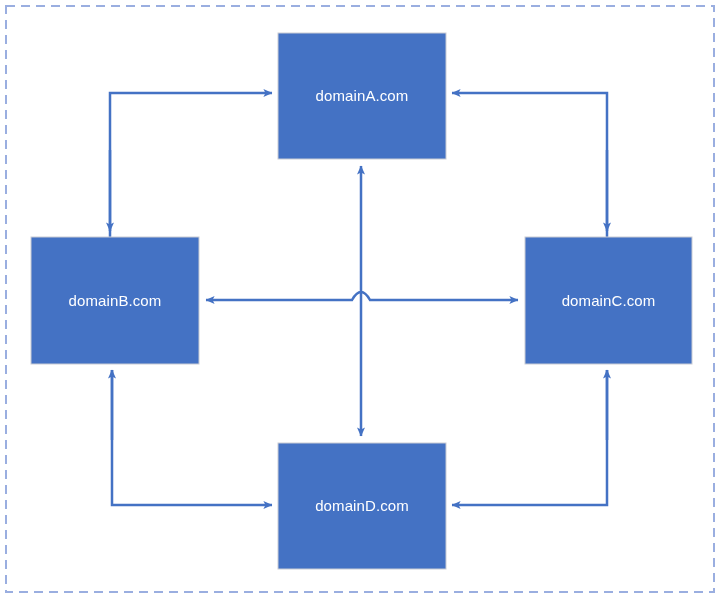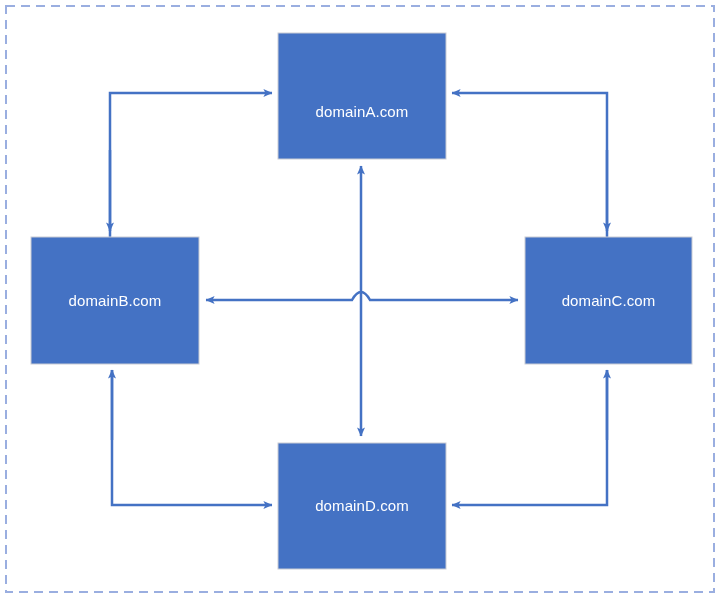--- a/index.html
+++ b/index.html
@@ -81,18 +81,18 @@
     </g>
 
     <g>
       <rect x="278" y="33" width="168" height="126" fill="#4472c4" stroke="#c9ccd4" stroke-width="1"></rect>
       <rect x="31" y="237" width="168" height="127" fill="#4472c4" stroke="#c9ccd4" stroke-width="1"></rect>
       <rect x="525" y="237" width="167" height="127" fill="#4472c4" stroke="#c9ccd4" stroke-width="1"></rect>
       <rect x="278" y="443" width="168" height="126" fill="#4472c4" stroke="#c9ccd4" stroke-width="1"></rect>
     </g>
   </svg>
 
-  <div class="node-label" style="left:278px; top:33px; width:168px; height:126px;margin-top:16px;">domainA.com</div>
+  <div class="node-label" style="left:278px; top:33px; width:168px; height:126px;">domainA.com</div>
   <div class="node-label" style="left:525px; top:237px; width:167px; height:127px;">domainC.com</div>
   <div class="node-label" style="left:31px; top:237px; width:168px; height:127px;">domainB.com</div>
   <div class="node-label" style="left:278px; top:443px; width:168px; height:126px;border-radius:19px;">domainD.com</div>
 
 </div>
 
 </body></html>

